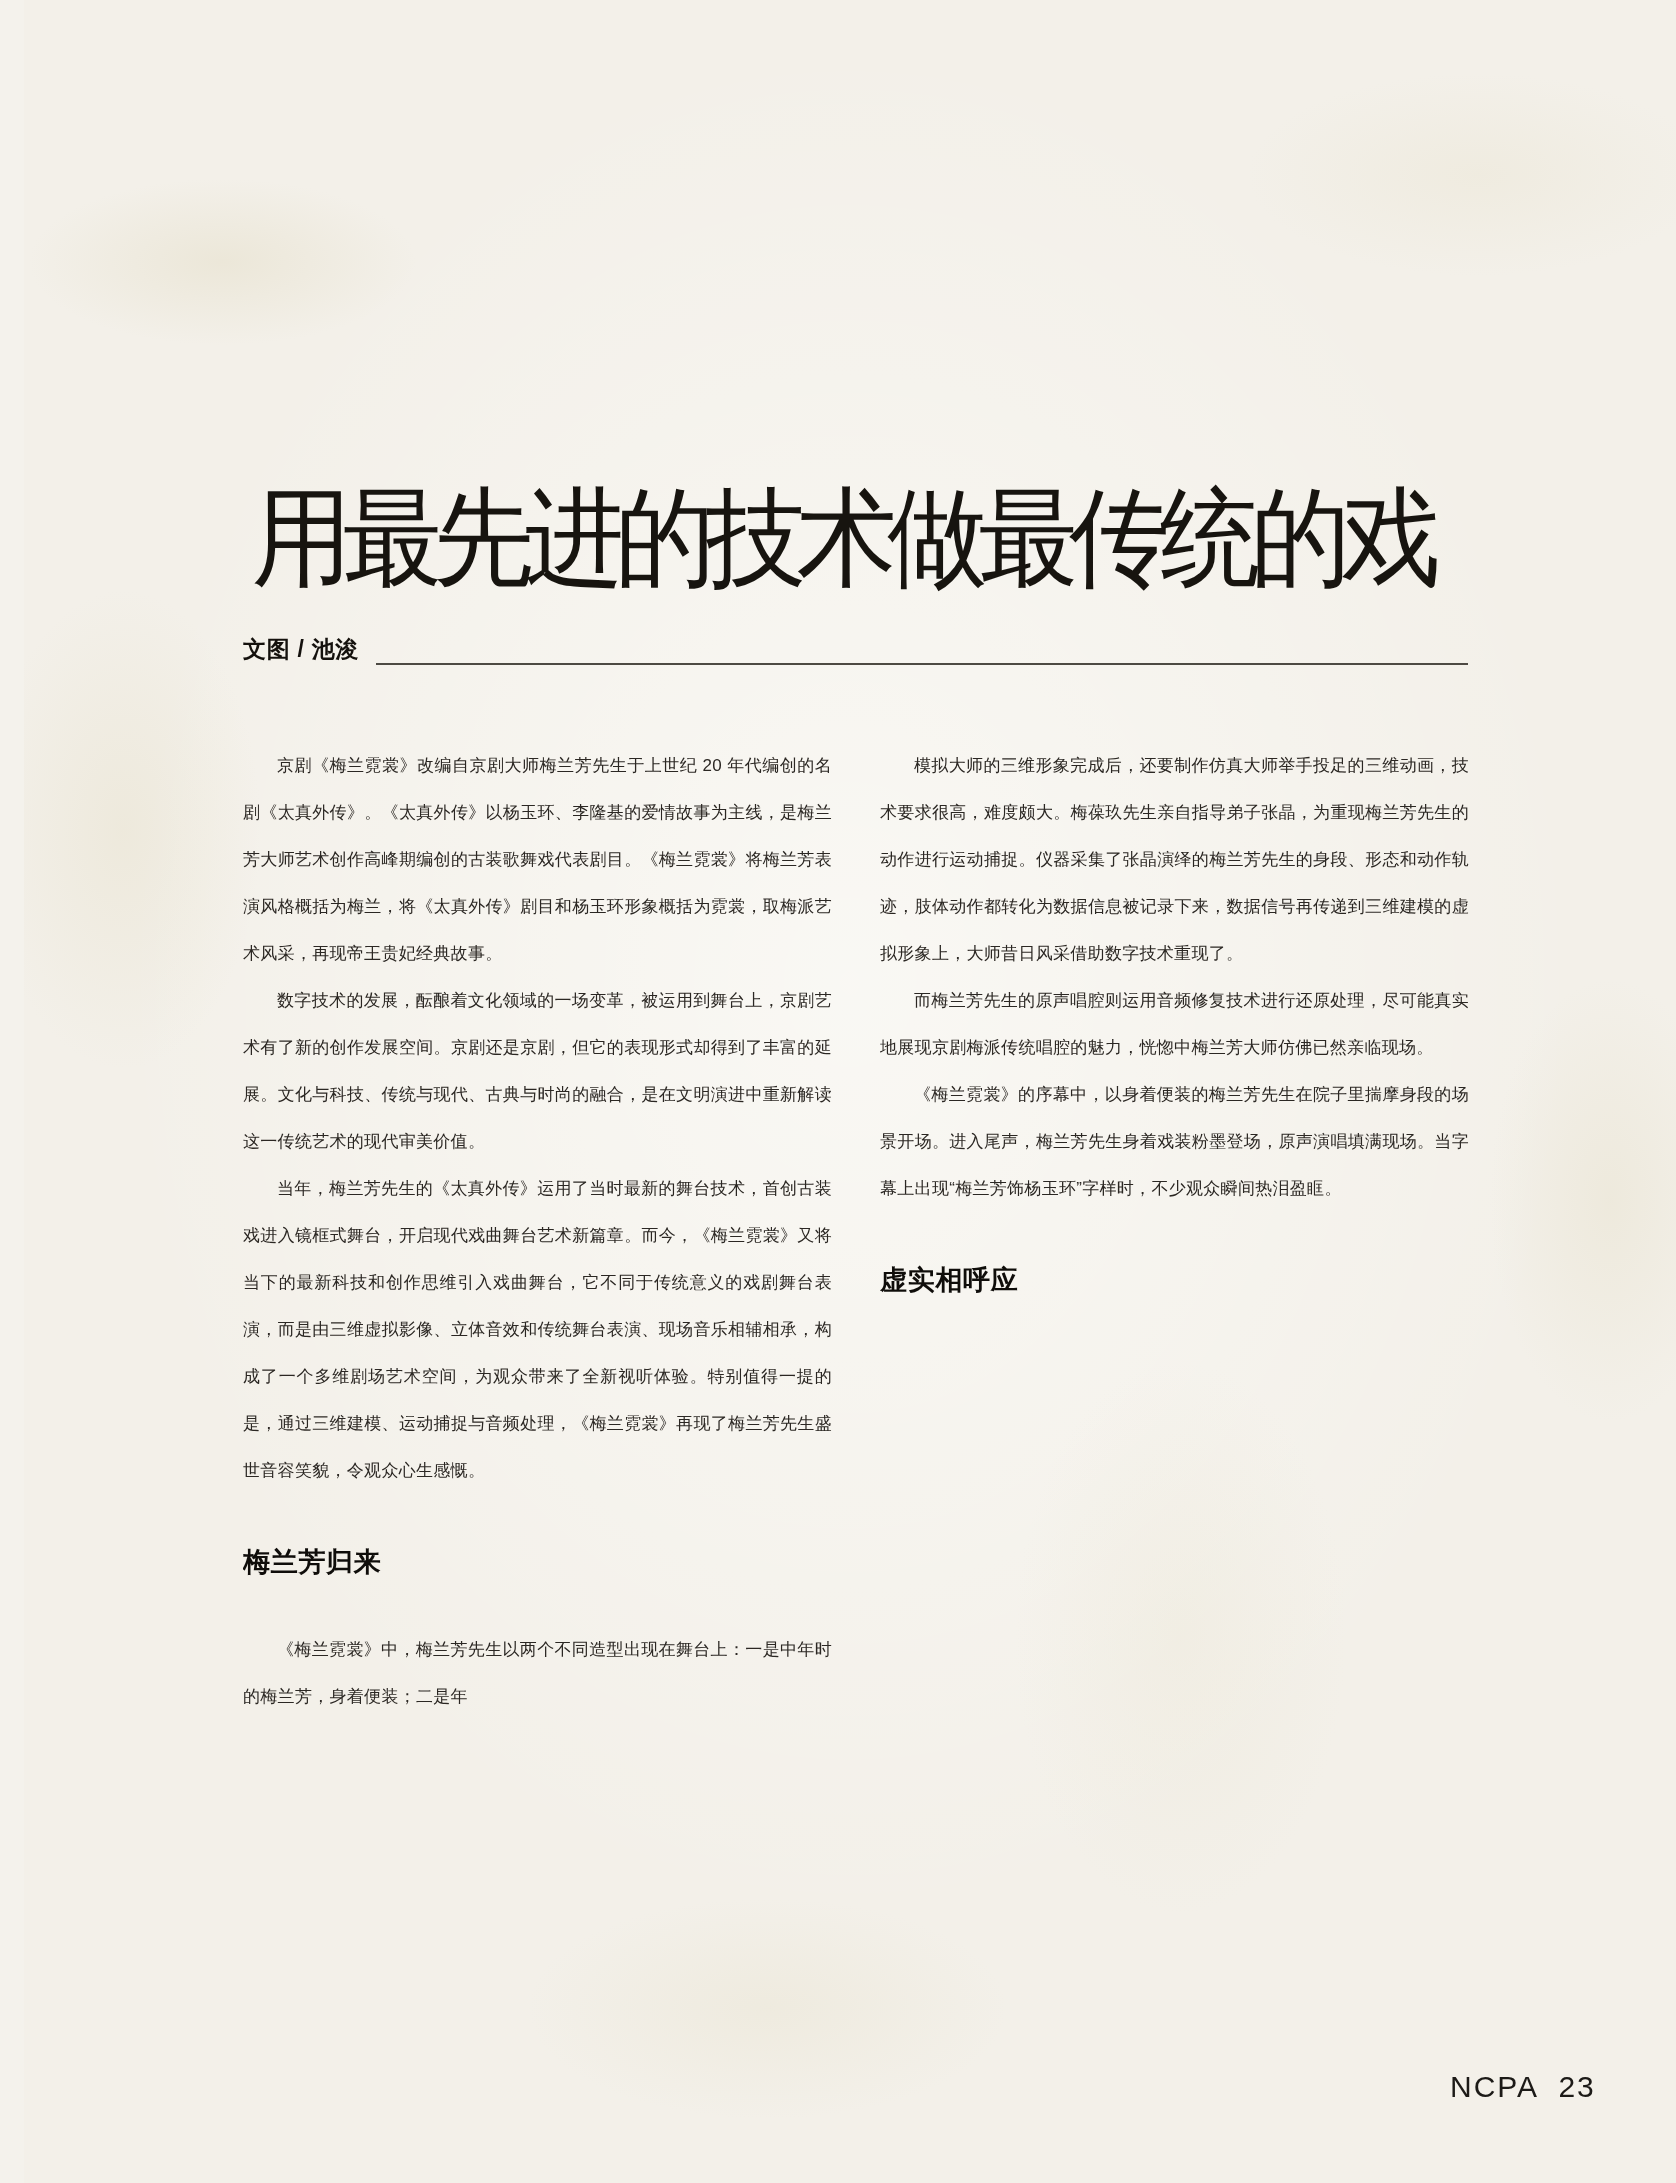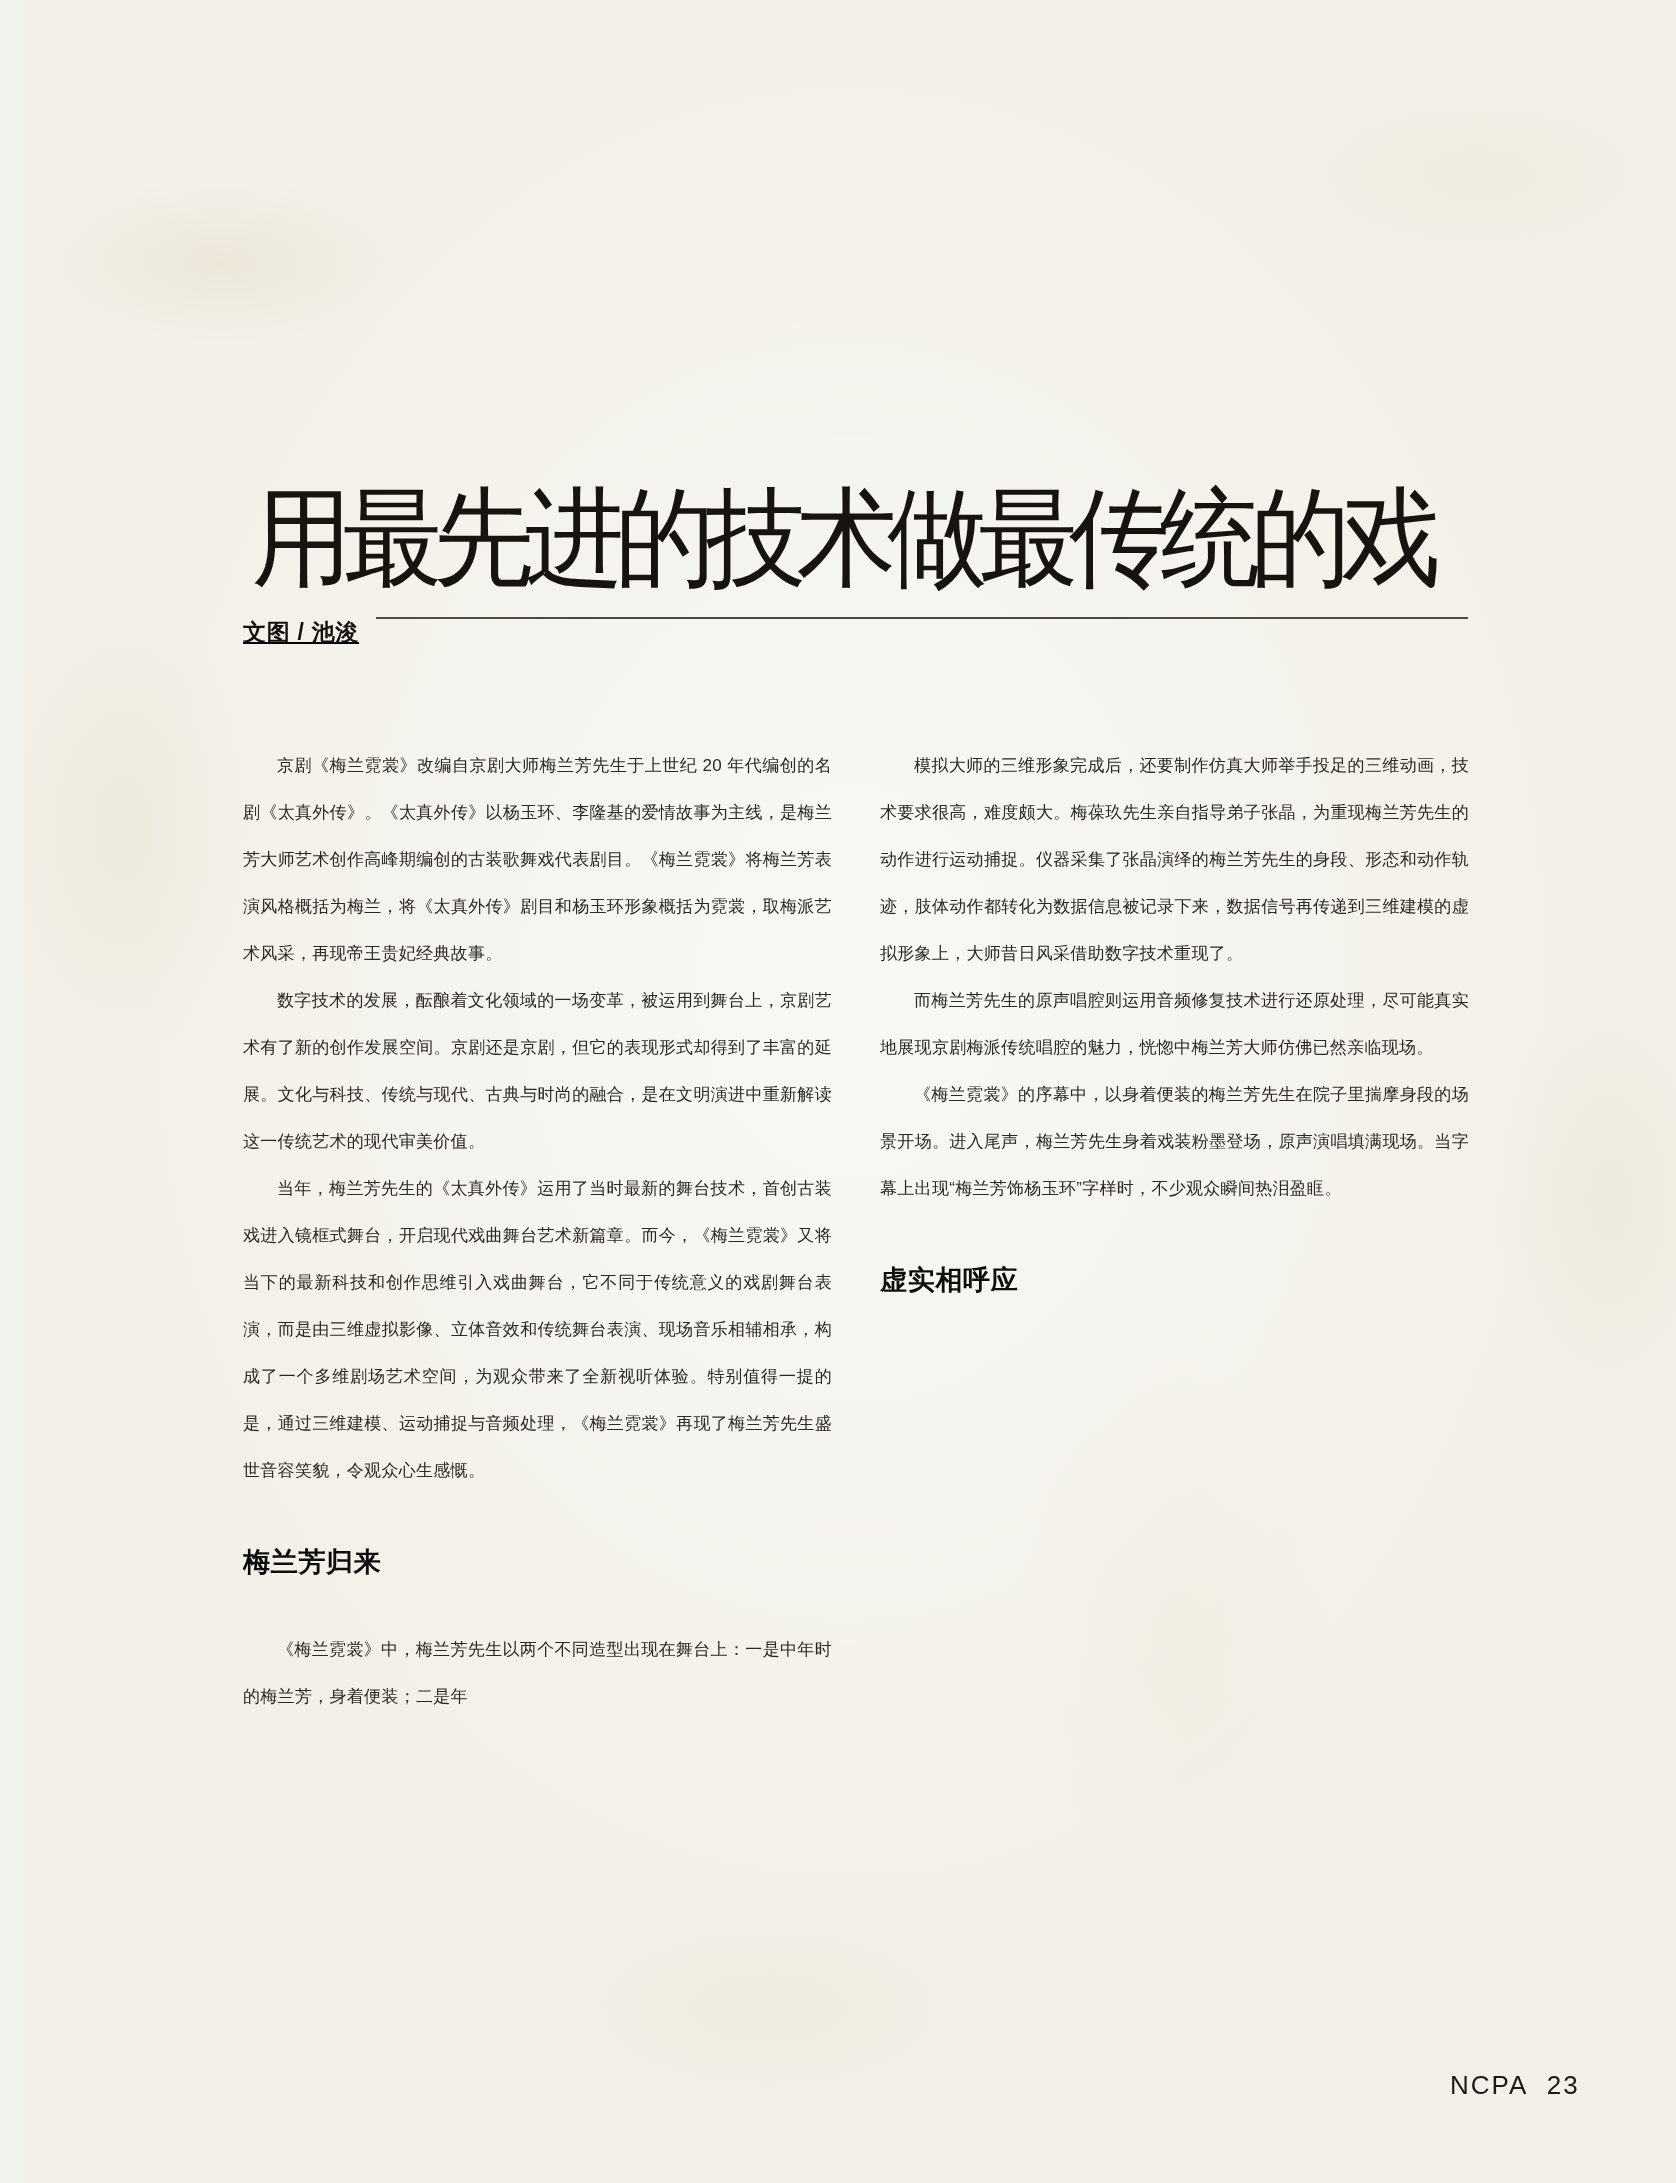--- a/index.html
+++ b/index.html
@@ -34,21 +34,21 @@
     letter-spacing:-9.2px;
     color:#17140f;
     white-space:nowrap;
     transform:scale(1,1.08);
     transform-origin:left center;
   }
   .byline-row{
     position:absolute;
     left:219px;top:617px;
     width:1225px;height:48px;
-    display:flex;align-items:flex-start;gap:17px;text-decoration:underline;
+    display:flex;align-items:flex-end;gap:17px;
   }
   .byline{
     font-size:23px;font-weight:bold;color:#14110d;
     letter-spacing:0.7px;white-space:nowrap;
   }
   .rule{flex:1;height:2px;background:#4d4a43;}
   .col{
     position:absolute;top:742px;width:589px;height:1271px;
     overflow:hidden;
   }
@@ -68,21 +68,21 @@
     margin:44px 0 40px 0;
     font-size:27px;
     line-height:48px;
     font-weight:bold;
     color:#0f0d0a;
     letter-spacing:0.7px;
   }
   .footer{
     position:absolute;
     left:1426px;top:2070px;
-    font-size:26px;
+    font-size:30px;
     color:#1c1a17;
     letter-spacing:2px;
     word-spacing:10.6px;
     white-space:nowrap;
     text-align:center;
   }
 </style>
 </head>
 <body>
 

